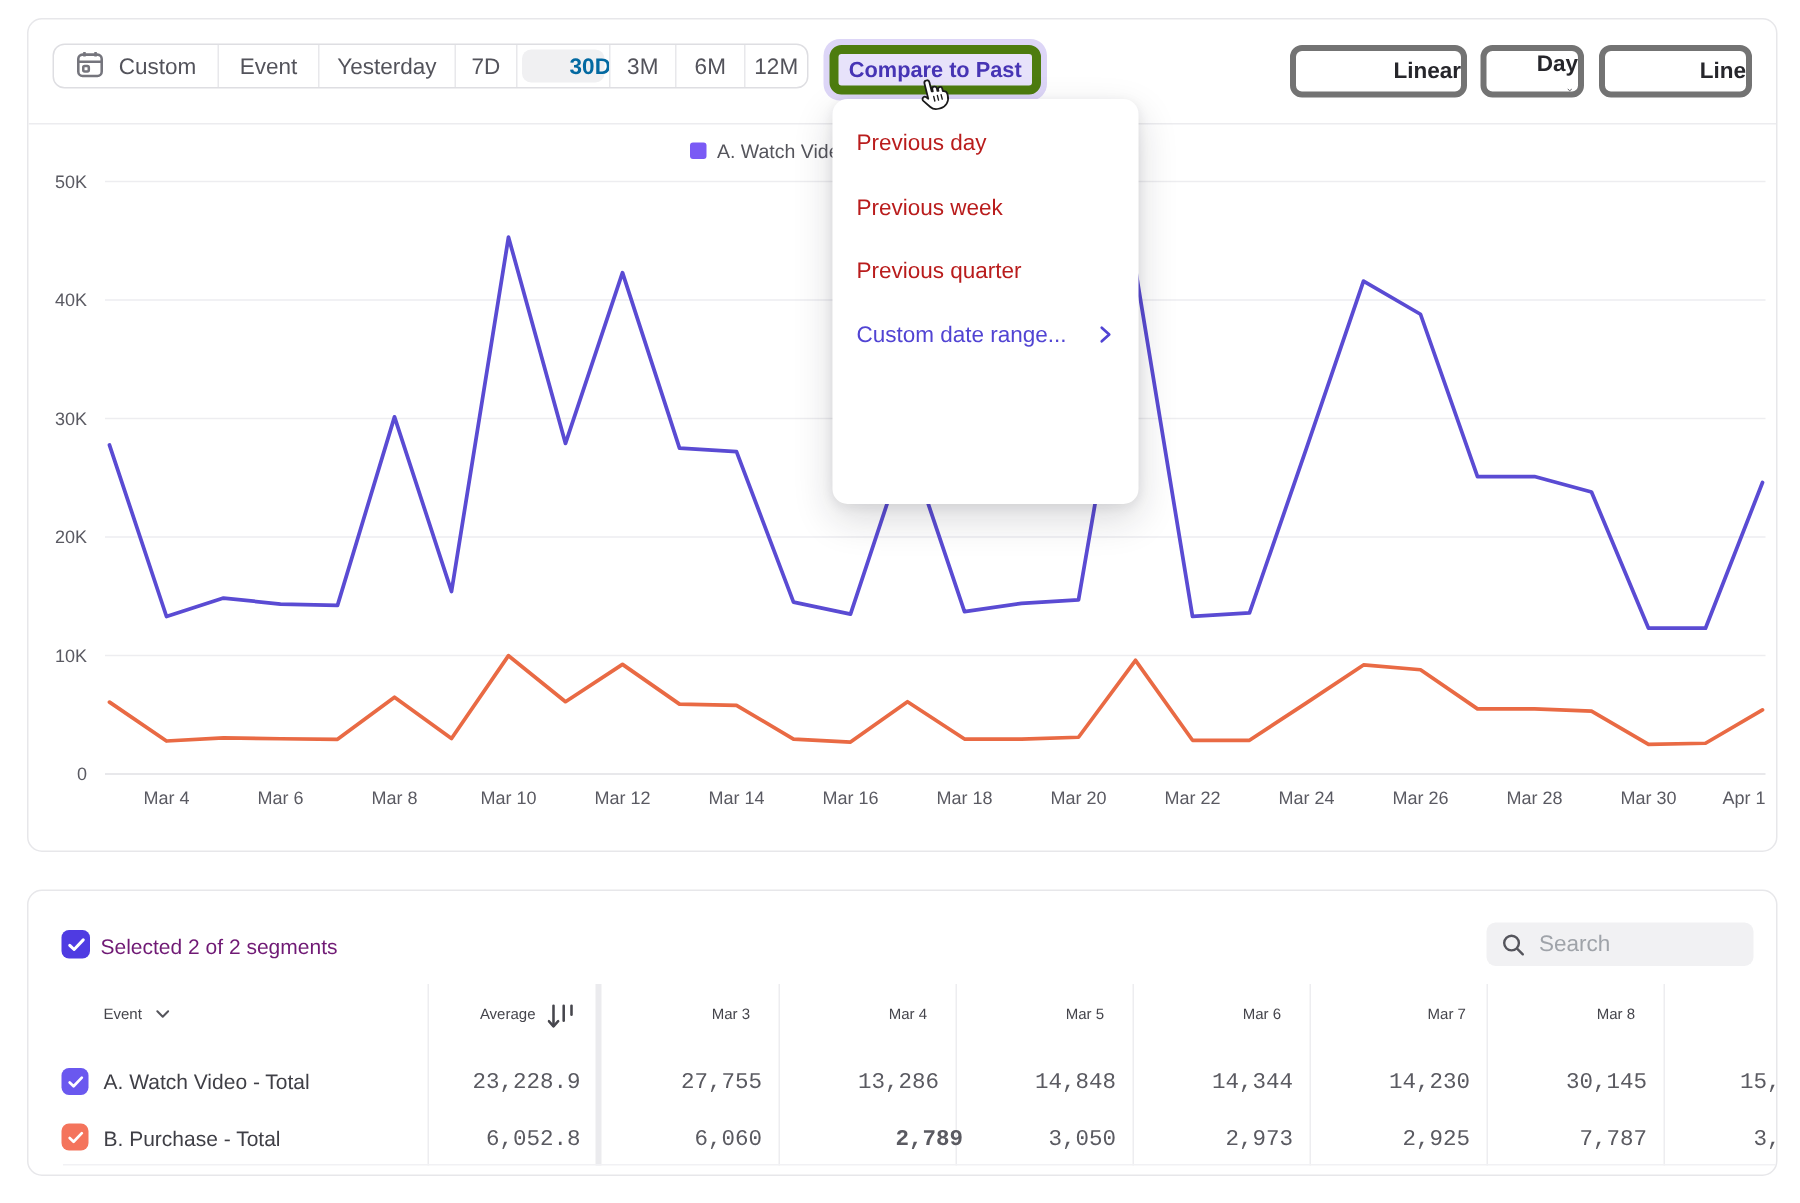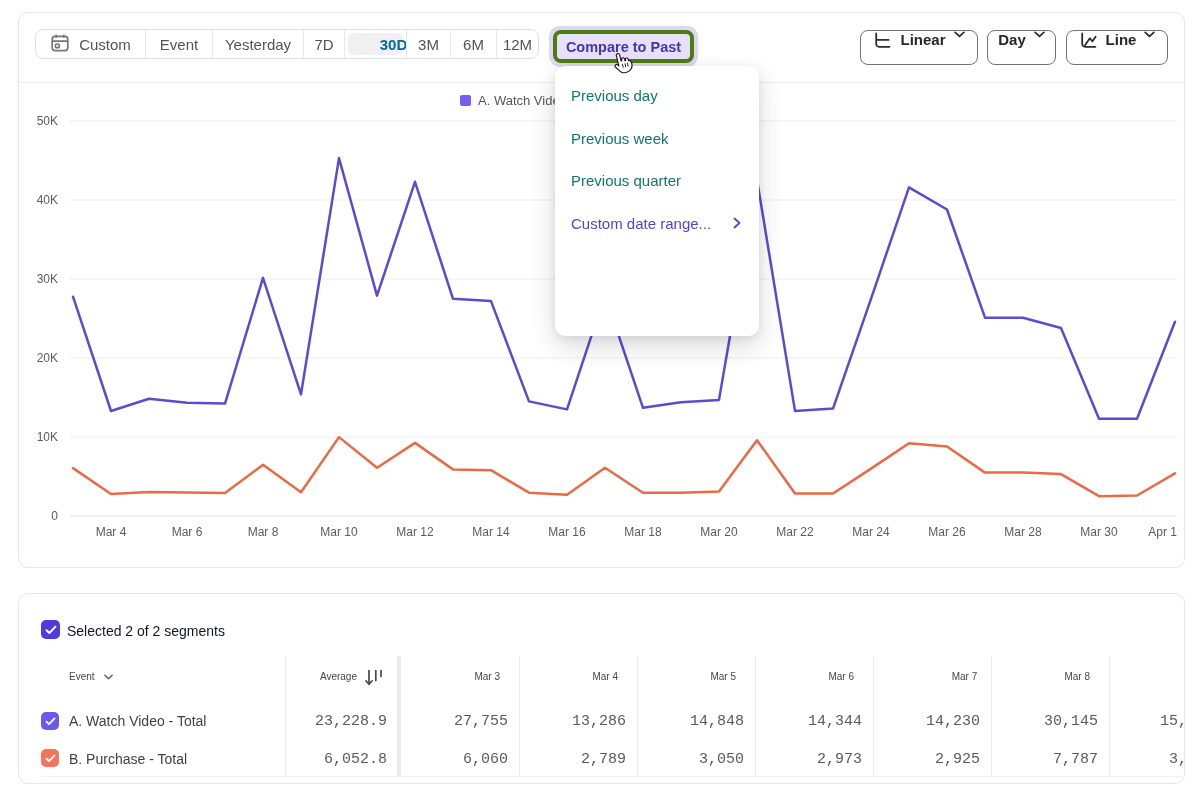--- a/index.html
+++ b/index.html
@@ -9,26 +9,26 @@
 #tableCard { left:18px; top:593px; width:1167px; height:191px; overflow:hidden; }
 .toolbarline { position:absolute; left:0; top:69px; width:100%; height:1px; background:#ececef; }
 
 #segs { position:absolute; left:16px; top:16px; height:30px; display:flex; border:1px solid #dedee2; border-radius:8px; background:#fff; align-items:stretch; }
 #segs .seg { display:flex; align-items:center; justify-content:center; font-size:15px; color:#53535b; border-left:1px solid #e8e8eb; position:relative; }
 #segs .seg:first-child { border-left:none; }
 #segs .hl { position:absolute; left:3px; right:3px; top:3px; bottom:3px; background:#f0f0f2; border-radius:6px; }
 #segs .hl-t { position:relative; font-weight:bold; color:#0369a1;margin-left:36px; }
 
 #cmpHalo { position:absolute; left:530px; top:13px; width:149px; height:41px; background:#ddd6f7; border-radius:11px; }
-#cmpBtn { position:absolute; left:534px; top:17px; width:141px; height:33px; background:#e7e2fa; border:4px solid #4d7c0f; border-radius:8px; color:#4634b4; font-weight:bold; font-size:14.5px; display:flex; align-items:center; justify-content:center; }
-
-.rbtn { position:absolute; top:17px; height:35px; background:#fff; border:1px solid #737373; border-radius:8px; display:flex; align-items:flex-start; justify-content:center; gap:8px; font-size:15px; color:#26262b; font-weight:bold; }
+#cmpBtn { position:absolute; left:534px; top:17px; width:141px; height:33px; background:#e7e2fa; border:6px solid #4d7c0f; border-radius:8px; color:#4634b4; font-weight:bold; font-size:14.5px; display:flex; align-items:center; justify-content:center; }
+
+.rbtn { position:absolute; top:17px; height:35px; background:#fff; border:4px solid #737373; border-radius:8px; display:flex; align-items:flex-end; justify-content:center; gap:8px; font-size:15px; color:#26262b; font-weight:bold;flex-direction:column; }
 
 #menu { position:absolute; left:555px; top:66px; width:204px; height:270px; background:#fff; border-radius:10px; box-shadow:0 10px 26px rgba(25,25,40,0.16), 0 2px 8px rgba(25,25,40,0.08); z-index:6; padding-top:8px; }
-#menu .mi { height:42.7px; display:flex; align-items:center; padding-left:16px; font-size:15px; color:#0f766e; }
+#menu .mi { height:42.7px; display:flex; align-items:center; padding-left:16px; font-size:15px; color:#b91c1c; }
 #menu .mi.link { color:#5144d3; justify-content:space-between; padding-right:18px; }
 
 .ck { position:absolute; border-radius:5px; display:flex; align-items:center; justify-content:center; }
 .vline { position:absolute; width:1px; background:#ededf0; }
 .hline { position:absolute; height:1px; background:#f1f1f4; }
 .hdr { position:absolute; font-size:10px; color:#45454c; text-align:right; }
 .num { position:absolute; font-family:"Liberation Mono", monospace; font-size:15px; color:#5a5a61; text-align:right; letter-spacing:0; }
 .evt { position:absolute; font-size:14px; color:#3f3f46; }
 #search { position:absolute; left:972px; top:21px; width:178px; height:29px; background:#f1f1f3; border-radius:6px; display:flex; align-items:center; padding-left:10px; gap:9px; }
 #search span { color:#9fa3a9; font-size:15px; }
@@ -135,21 +135,28 @@
     </g>
   </svg>
 </div>
 
 <div class="card" id="tableCard">
   <div class="ck" style="left:22px; top:26px; width:19px; height:19px; background:#4f3be2;">
     <svg width="12" height="10" viewBox="0 0 12 10" fill="none" stroke="#fff" stroke-width="2" stroke-linecap="round" stroke-linejoin="round">
         <path d="M1.5 5.2 L4.4 8 L10.5 1.6"></path>
       </svg>
   </div>
-  <div style="position:absolute; left:48px; top:29px; font-size:14px; color:#0f172a;">Selected 2 of 2 segments</div>
+  <div style="position:absolute; left:48px; top:29px; font-size:14px; color:#701a75;">Selected 2 of 2 segments</div>
+  <div id="search">
+    <svg width="16" height="16" viewBox="0 0 16 16" fill="none" stroke="#55555c" stroke-width="1.6" stroke-linecap="round">
+        <circle cx="6.7" cy="6.7" r="4.9"></circle>
+        <line x1="10.4" y1="10.4" x2="14.2" y2="14.2"></line>
+      </svg>
+    <span>Search</span>
+  </div>
 
   <div class="hdr" style="left:50px; top:77px; text-align:left;">Event
     <svg width="9" height="6" viewBox="0 0 10 6" fill="none" stroke="#55555c" stroke-width="1.5" stroke-linecap="round" stroke-linejoin="round" style="margin-left:7px;">
         <path d="M1 1 L5 5 L9 1"></path>
       </svg>
   </div>
   <div class="hdr" style="left:150px; top:77px; width:188px;">Average</div>
   <svg style="position:absolute; left:346px; top:74px;" width="20" height="20" viewBox="0 0 20 20" fill="none" stroke="#46464d" stroke-width="1.7" stroke-linecap="round" stroke-linejoin="round">
       <path d="M4 2.5 V16"></path>
       <path d="M0.9 12.8 L4 16.2 L7.1 12.8"></path>
@@ -189,21 +196,21 @@
   <div class="num" style="left:1090px; top:119px; width:105px;">15,796</div>
 
   <div class="ck" style="left:22px; top:155px; width:18px; height:18px; background:#f4745c;">
     <svg width="11" height="9" viewBox="0 0 12 10" fill="none" stroke="#fff" stroke-width="2" stroke-linecap="round" stroke-linejoin="round">
         <path d="M1.5 5.2 L4.4 8 L10.5 1.6"></path>
       </svg>
   </div>
   <div class="evt" style="left:50px; top:157px;">B. Purchase - Total</div>
   <div class="num" style="left:150px; top:157px; width:218px;">6,052.8</div>
   <div class="num" style="left:382px; top:157px; width:107px;">6,060</div>
-  <div class="num" style="left:500px; top:157px; width:107px;">2,789</div>
+  <div class="num" style="left:516px; top:157px; width:107px;font-weight:bold;">2,789</div>
   <div class="num" style="left:618px; top:157px; width:107px;">3,050</div>
   <div class="num" style="left:736px; top:157px; width:107px;">2,973</div>
   <div class="num" style="left:854px; top:157px; width:107px;">2,925</div>
   <div class="num" style="left:972px; top:157px; width:107px;">7,787</div>
   <div class="num" style="left:1090px; top:157px; width:105px;">3,347</div>
   <div class="hline" style="left:23px; top:182px; width:1144px;"></div>
 </div>
 
 <div id="menu">
   <div class="mi">Previous day</div>

